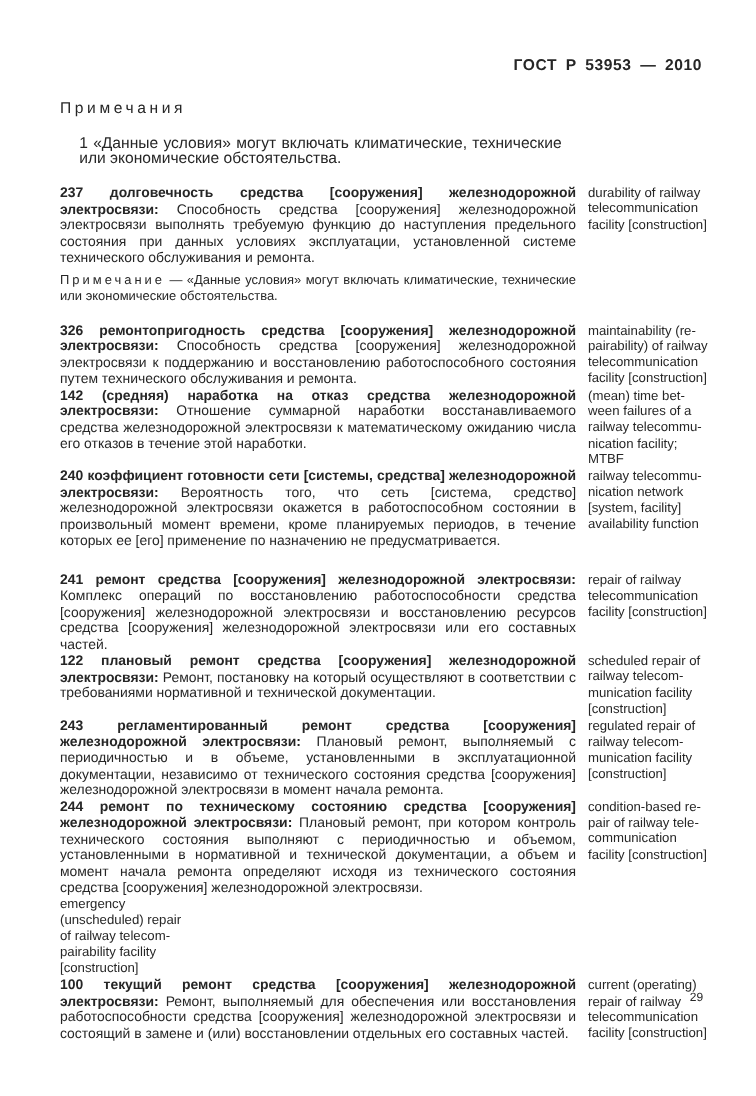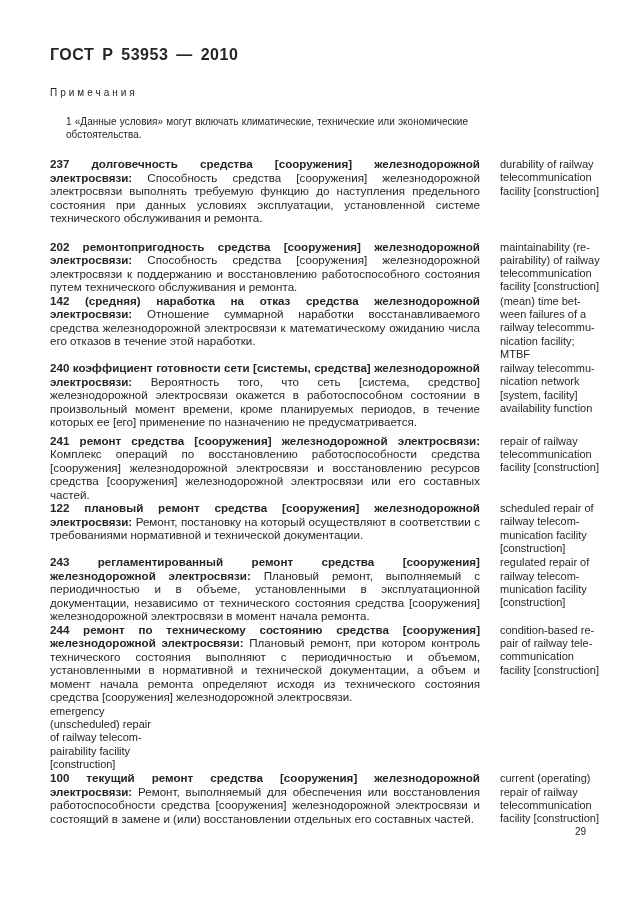--- a/index.html
+++ b/index.html
@@ -8,44 +8,45 @@
     width: 630px;
     height: 913px;
     box-sizing: border-box;
     background: #ffffff;
     color: #262626;
     font-family: "Liberation Sans", sans-serif;
     padding: 46px 30px 0 50px;
     overflow: hidden;
   }
   .doc-header {
+    text-align: right;
     padding-right: 15px;
-    font-size: 16px;
+    font-size: 13px;
     font-weight: bold;
     letter-spacing: 0.5px;
     word-spacing: 3px;
   }
   .top-notes {
     margin-top: 22px;
     width: 434px;
-    font-size: 10px;
+    font-size: 13px;
     line-height: 13px;
     text-align: justify;
   }
   .notes-label { letter-spacing: 3px; }
   .top-note-item { margin: 16px; }
   .entries { margin-top: 10px; }
   .entry {
     display: grid;
     grid-template-columns: 430px 111px;
-    column-gap: 20px;
+    column-gap: 10px;
     align-items: start;
   }
   .entry.gap-lg { margin-top: 15px; }
-  .entry.gap-sm { margin-top: 5px; }
+  .entry.gap-sm { margin-top: 19px; }
   .rus {
     font-size: 11.6px;
     line-height: 13.5px;
     text-align: justify;
   }
   .rus p { margin: 0; }
   .num, .term { font-weight: bold; }
   .entry-note {
     margin-top: 6px !important;
     font-size: 10.8px;
@@ -75,29 +76,30 @@
   <div class="top-notes">
     <div class="notes-label">Примечания</div>
     <p class="top-note-item">1 «Данные условия» могут включать климатические, технические или экономические обстоятельства.</p>
   </div>
 
   <div class="entries">
 
     <div class="entry">
       <div class="rus">
         <p><span class="num">237</span> <span class="term">долговечность средства [сооружения] железнодорожной электросвязи:</span> <span>Способность средства [сооружения] железнодорожной электросвязи выполнять требуемую функцию до наступления предельного состояния при данных условиях эксплуатации, установленной системе технического обслуживания и ремонта.</span></p>
+        <p class="entry-note"><span class="spaced-label">Примечание</span> <span>— «Данные условия» могут включать климатические, технические или экономические обстоятельства.</span></p>
       </div>
       <div class="eng">durability of railway
 telecommunication
 facility [construction]</div>
     </div>
 
     <div class="entry gap-lg">
       <div class="rus">
-        <p><span class="num">202</span> <span class="term">ремонтопригодность средства [сооружения] железнодорожной электросвязи:</span> <span>Способность средства [сооружения] железнодорожной электросвязи к поддержанию и восстановлению работоспособного состояния путем технического обслуживания и ремонта.</span></p>
+        <p><span class="num">326</span> <span class="term">ремонтопригодность средства [сооружения] железнодорожной электросвязи:</span> <span>Способность средства [сооружения] железнодорожной электросвязи к поддержанию и восстановлению работоспособного состояния путем технического обслуживания и ремонта.</span></p>
       </div>
       <div class="eng">maintainability (re-
 pairability) of railway
 telecommunication
 facility [construction]</div>
     </div>
 
     <div class="entry">
       <div class="rus">
         <p><span class="num">142</span> <span class="term">(средняя) наработка на отказ средства железнодорожной электросвязи:</span> <span>Отношение суммарной наработки восстанавливаемого средства железнодорожной электросвязи к математическому ожиданию числа его отказов в течение этой наработки.</span></p>

